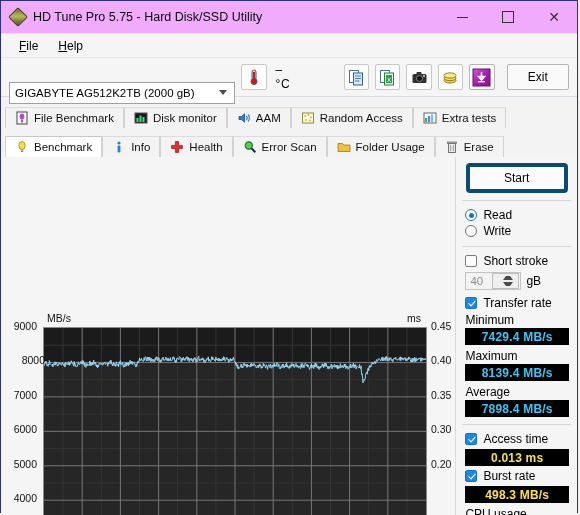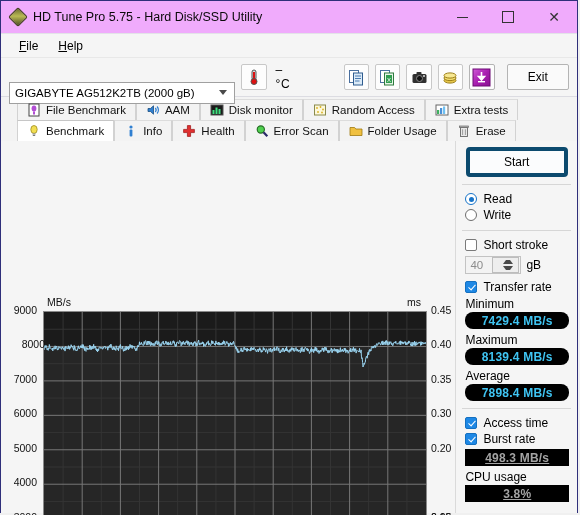--- a/index.html
+++ b/index.html
@@ -75,21 +75,21 @@
   }
   .temp-txt{font-size:12px;margin:0 2px 0 3px;letter-spacing:.5px;}
   .spacer{flex:1;}
   .exitbtn{
     width:62px;height:24px;border:1px solid #b4b4b4;background:#fafafa;
     display:flex;align-items:center;justify-content:center;font-size:12px;
     border-radius:2px;
   }
   
   .tabwrap{background:#f3f3f3;padding-top:2px;}
-  .tabrow{display:flex;height:21px;align-items:stretch;padding-left:16px;}
+  .tabrow{display:flex;height:21px;align-items:stretch;padding-left:4px;margin-top:8px;}
   .tab{
     display:flex;align-items:center;gap:5px;
     padding:0 9px;font-size:11.5px;
     border-left:1px solid #d2d2d2;border-right:1px solid #d2d2d2;
     border-top:1px solid #dcdcdc;
     background:#f3f3f3;color:#111;white-space:nowrap;
   }
   .tab.active{background:#fff;border-top:1px solid #c6c6c6;}
   .tab:first-child{border-left:1px solid #d2d2d2;}
   .tab .ic{width:14px;height:14px;flex:none;position:relative;}
@@ -151,23 +151,23 @@
   }
   .sa-up{width:0;height:0;border-left:3px solid transparent;border-right:3px solid transparent;border-bottom:4px solid #4a4a4a;}
   .sa-dn{width:0;height:0;border-left:3px solid transparent;border-right:3px solid transparent;border-top:4px solid #4a4a4a;}
   .gb{font-size:12px;}
   .reslabel{font-size:12px;padding:2px 0 1px 9px;}
   .resval{
     margin:0 8px 2px 9px;height:17px;background:#000;
     display:flex;align-items:center;justify-content:center;
     font-size:12px;font-weight:bold;letter-spacing:.2px;
   }
-  .resval.cyan{color:#3fc4f2;border-radius:8px;}
+  .resval.cyan{color:#3fc4f2;}
   .resval.yellow{color:#f4e242;}
-  .resval.white{color:#a3a3a3;text-decoration:underline;}
+  .resval.white{color:#fde047;}
 </style>
 </head>
 <body>
 
 <div class="window">
 
   <div class="titlebar">
     <div class="app-icon">
         <i></i>
       </div>
@@ -268,37 +268,37 @@
               <rect x="2" y="1" width="10" height="12" fill="#fff" stroke="#444"></rect>
               <ellipse cx="7" cy="5.5" rx="2.4" ry="3" fill="#b24fd4"></ellipse>
               <rect x="6" y="8.5" width="2" height="3" fill="#b24fd4"></rect>
             </svg>
         </span>
         <span>File Benchmark</span>
       </div>
       <div class="tab">
         <span class="ic">
           <svg width="14" height="14" viewBox="0 0 14 14">
-              <path d="M2 5.5 L4.5 5.5 L7.5 2.8 L7.5 11.2 L4.5 8.5 L2 8.5 Z" fill="#2f7fd1" stroke="#1a4e80" stroke-width="0.8"></path>
-              <path d="M9.3 5 A3 3 0 0 1 9.3 9" stroke="#2f7fd1" stroke-width="1.2" fill="none"></path>
-              <path d="M11 3.5 A5 5 0 0 1 11 10.5" stroke="#2f7fd1" stroke-width="1.2" fill="none"></path>
-            </svg>
-        </span>
-        <span>AAM</span>
-      </div>
-      <div class="tab">
-        <span class="ic">
-          <svg width="14" height="14" viewBox="0 0 14 14">
               <rect x="1" y="2" width="12" height="10" fill="#1a1a1a" stroke="#555"></rect>
               <rect x="2.5" y="7" width="2" height="4" fill="#3fe07f"></rect>
               <rect x="5.5" y="4.5" width="2" height="6.5" fill="#3fe07f"></rect>
               <rect x="8.5" y="6" width="2" height="5" fill="#3fe07f"></rect>
             </svg>
         </span>
         <span>Disk monitor</span>
+      </div>
+      <div class="tab">
+        <span class="ic">
+          <svg width="14" height="14" viewBox="0 0 14 14">
+              <path d="M2 5.5 L4.5 5.5 L7.5 2.8 L7.5 11.2 L4.5 8.5 L2 8.5 Z" fill="#2f7fd1" stroke="#1a4e80" stroke-width="0.8"></path>
+              <path d="M9.3 5 A3 3 0 0 1 9.3 9" stroke="#2f7fd1" stroke-width="1.2" fill="none"></path>
+              <path d="M11 3.5 A5 5 0 0 1 11 10.5" stroke="#2f7fd1" stroke-width="1.2" fill="none"></path>
+            </svg>
+        </span>
+        <span>AAM</span>
       </div>
       <div class="tab">
         <span class="ic">
           <svg width="14" height="14" viewBox="0 0 14 14">
               <rect x="1.5" y="2" width="11" height="10" fill="#fdf8dc" stroke="#8a8a4a"></rect>
               <circle cx="4" cy="5" r="0.9" fill="#d8b020"></circle>
               <circle cx="7.5" cy="4" r="0.9" fill="#d8b020"></circle>
               <circle cx="10" cy="6.5" r="0.9" fill="#d8b020"></circle>
               <circle cx="5" cy="9" r="0.9" fill="#d8b020"></circle>
               <circle cx="9" cy="9.5" r="0.9" fill="#d8b020"></circle>
@@ -1115,20 +1115,21 @@
 
       <div class="reslabel">Average</div>
       <div class="resval cyan">7898.4 MB/s</div>
 
       <div class="sep"></div>
 
       <div class="ctl">
         <span class="chk on"></span>
         <span>Access time</span>
       </div>
+      <div class="resval yellow" style="margin-top:2px;">0.013 ms</div>
 
       <div class="ctl">
         <span class="chk on"></span>
         <span>Burst rate</span>
       </div>
       <div class="resval white" style="margin-top:2px;">498.3 MB/s</div>
 
       <div class="reslabel">CPU usage</div>
       <div class="resval white">3.8%</div>
 

